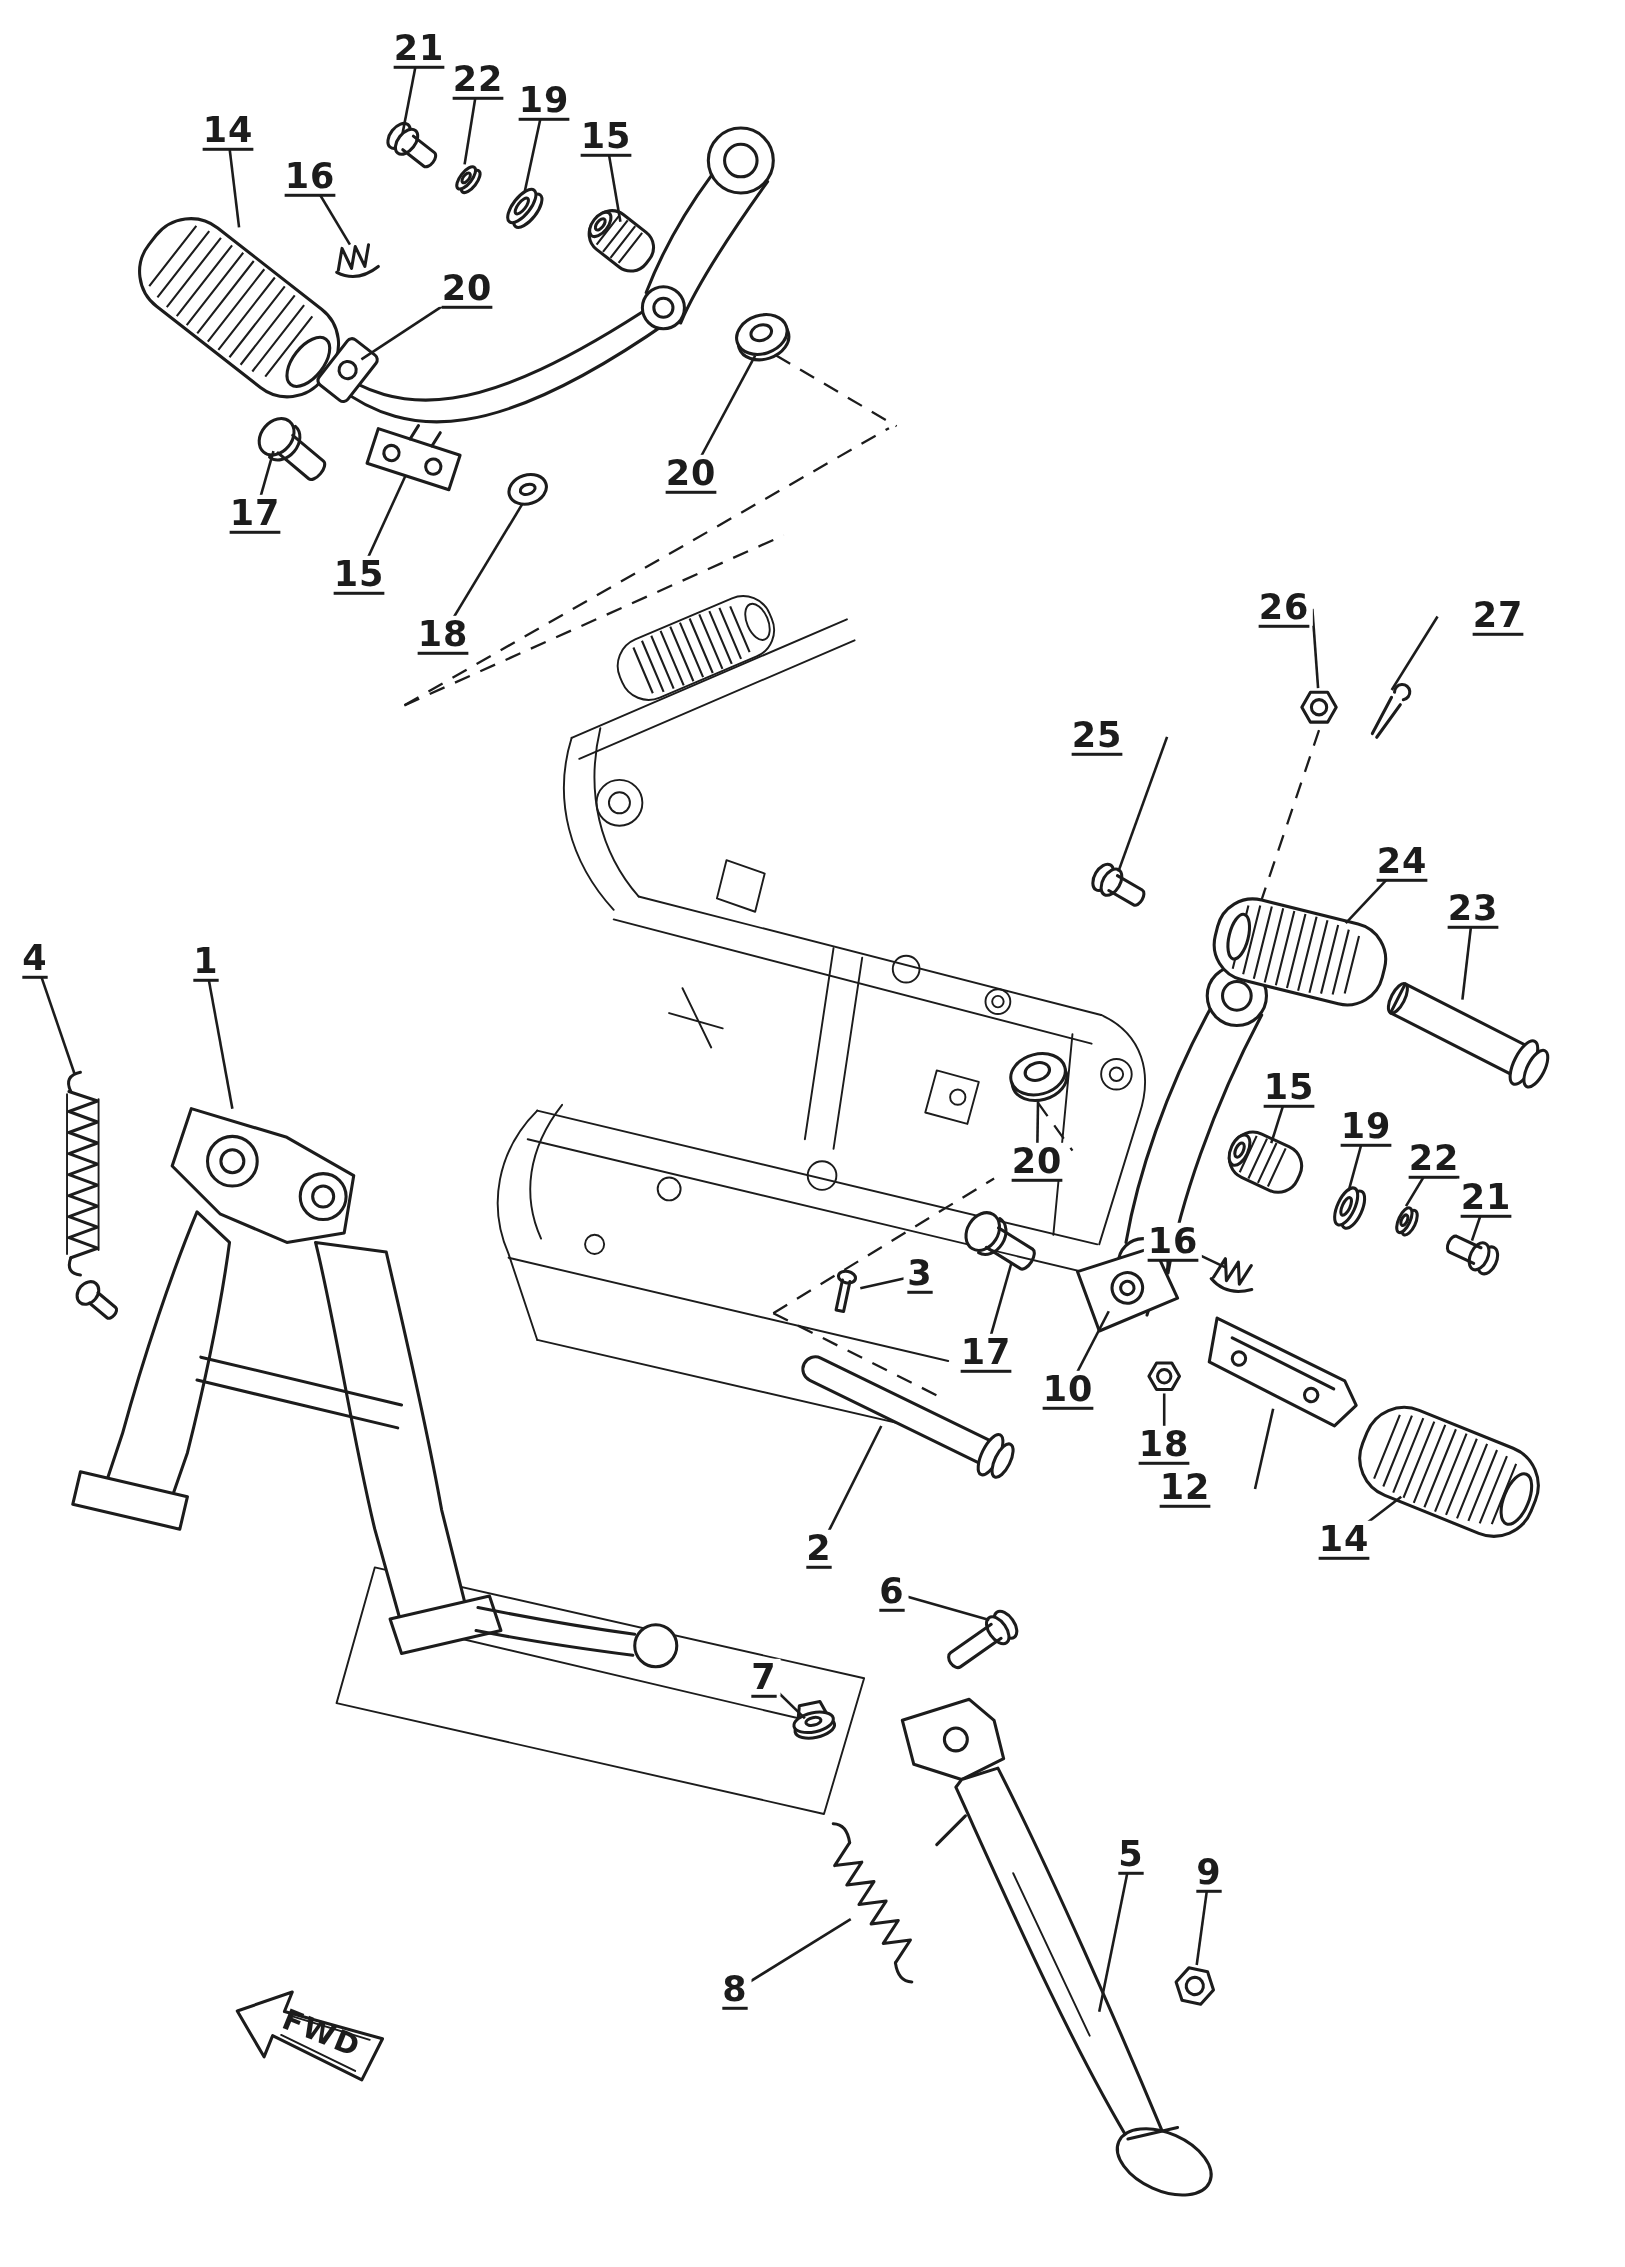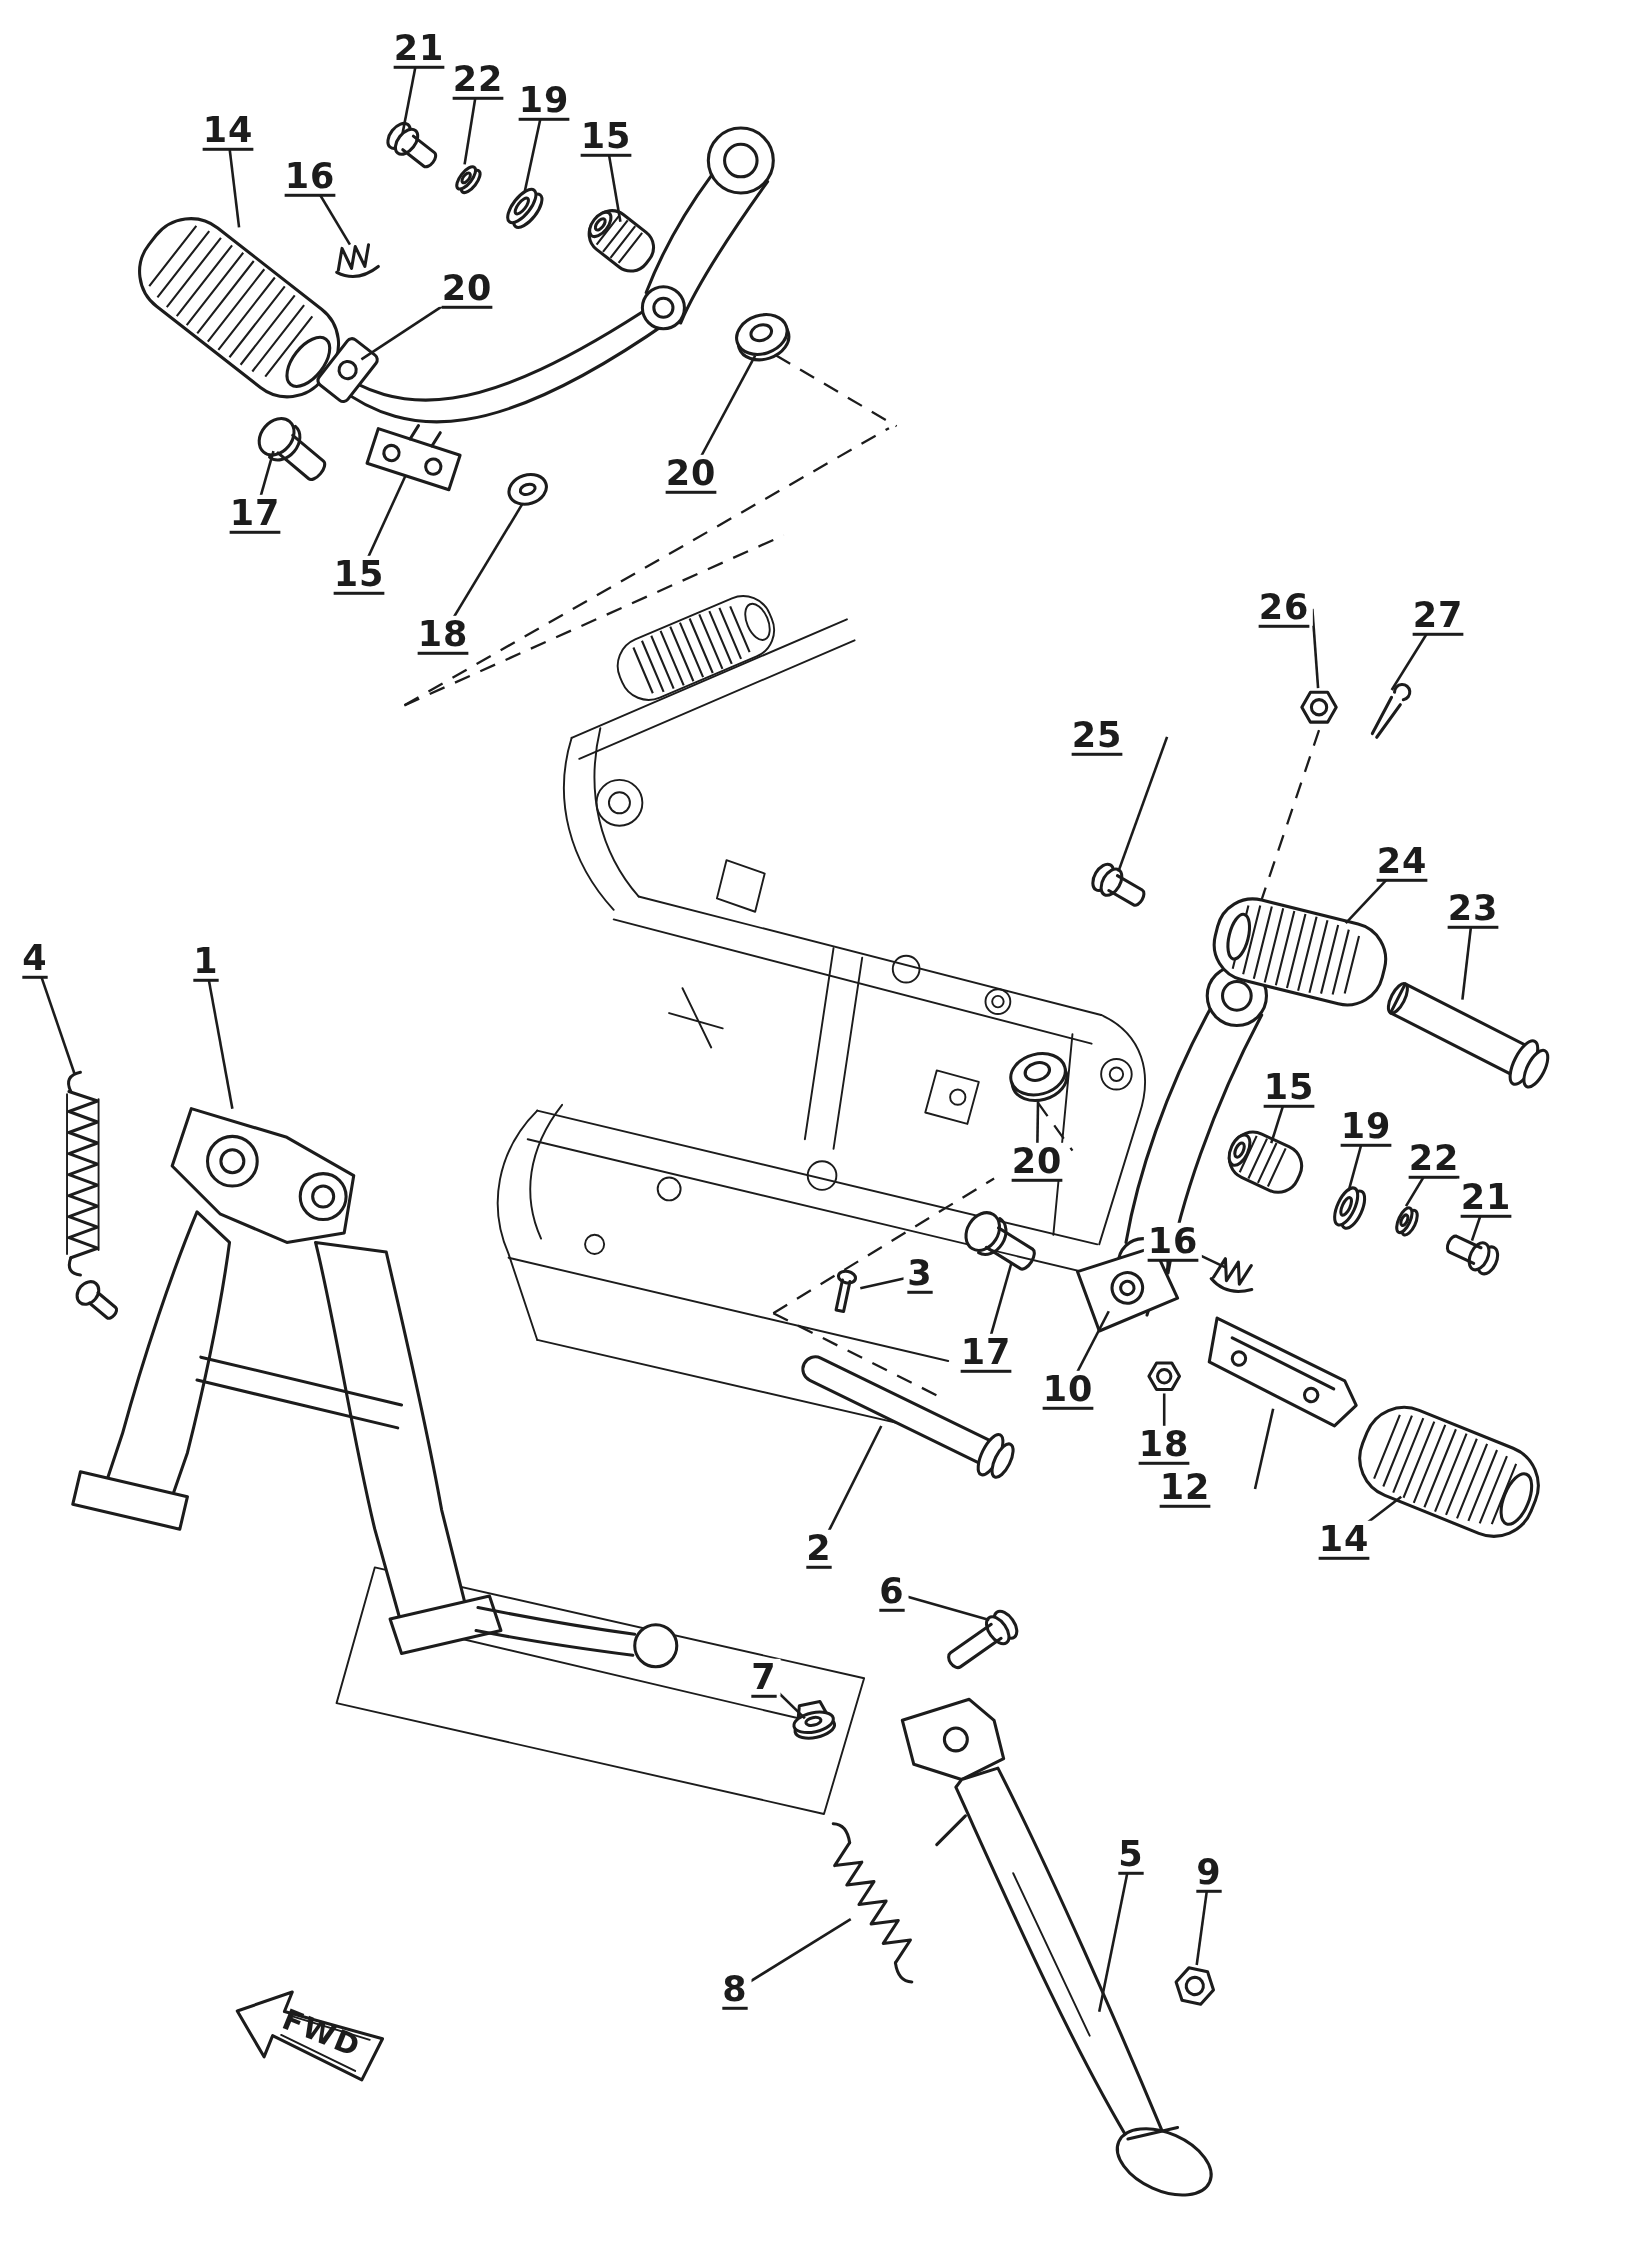--- a/index.html
+++ b/index.html
@@ -388,21 +388,21 @@
       <div class="callout" style="left: 544px; top: 102px;">19</div>
       <div class="callout" style="left: 606px; top: 138px;">15</div>
       <div class="callout" style="left: 228px; top: 132px;">14</div>
       <div class="callout" style="left: 310px; top: 178px;">16</div>
       <div class="callout" style="left: 467px; top: 290px;">20</div>
       <div class="callout" style="left: 691px; top: 475px;">20</div>
       <div class="callout" style="left: 255px; top: 515px;">17</div>
       <div class="callout" style="left: 359px; top: 576px;">15</div>
       <div class="callout" style="left: 443px; top: 636px;">18</div>
       <div class="callout" style="left: 1284px; top: 609px;">26</div>
-      <div class="callout" style="left: 1438px; top: 617px;">27</div>
+      <div class="callout" style="left: 1498px; top: 617px;">27</div>
       <div class="callout" style="left: 1097px; top: 737px;">25</div>
       <div class="callout" style="left: 1402px; top: 863px; text-align: right;">24</div>
       <div class="callout" style="left: 1473px; top: 910px; text-align: center;">23</div>
       <div class="callout" style="left: 1289px; top: 1089px;">15</div>
       <div class="callout" style="left: 1366px; top: 1128px;">19</div>
       <div class="callout" style="left: 1434px; top: 1160px;">22</div>
       <div class="callout" style="left: 1486px; top: 1199px;">21</div>
       <div class="callout" style="left: 1037px; top: 1163px;">20</div>
       <div class="callout" style="left: 1173px; top: 1243px;">16</div>
       <div class="callout" style="left: 986px; top: 1354px;">17</div>

